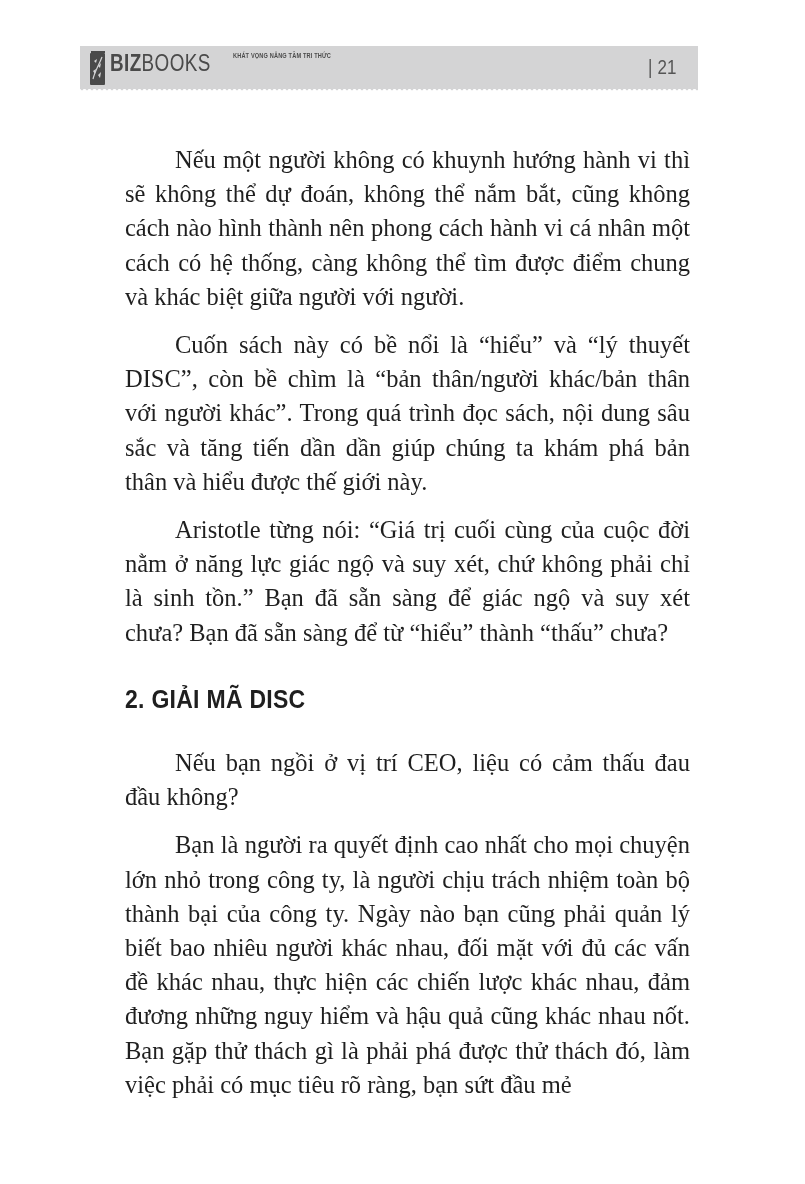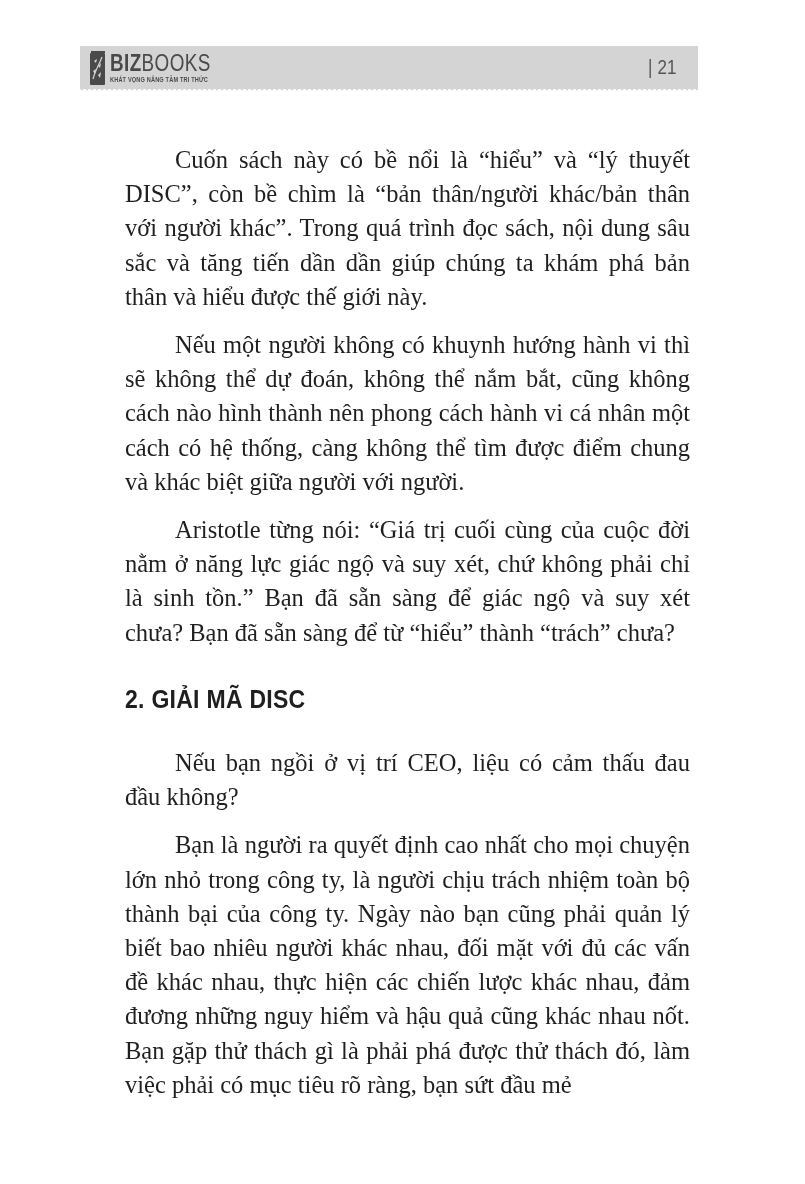--- a/index.html
+++ b/index.html
@@ -7,21 +7,21 @@
   .header-bar {
     position: absolute; left: 80px; top: 46px; width: 618px; height: 43px;
     background: #d4d4d5;
   }
   .header-bar::after {
     content: ""; position: absolute; left: 0; right: 0; bottom: -3px; height: 3px;
     background: radial-gradient(circle at 2px 0px, #d4d4d5 1.5px, transparent 1.6px) 0 0 / 5px 3px repeat-x;
   }
   .logo { position: absolute; left: 10px; top: 5px; display: flex; align-items: flex-start; }
   .logo-icon { width: 15px; height: 34px; margin-right: 5px; }
-  .logo-text { display: flex; flex-direction: column; }
+  .logo-text { display: flex; flex-direction: row; }
   .brand { font-family: "Liberation Sans", sans-serif; font-size: 23px; line-height: 24px; color: #4a4a4a; letter-spacing: 0.5px; transform: scaleX(0.82); transform-origin: left; white-space: nowrap; }
   .brand b { font-weight: 700; }
   .brand span { font-weight: 400; }
   .tagline { font-family: "Liberation Sans", sans-serif; font-size: 7px; font-weight: 700; color: #4a4a4a; letter-spacing: 0.2px; transform: scaleX(0.8); transform-origin: left; white-space: nowrap; margin-top: 1px; }
   .page-num { position: absolute; right: 22px; top: 10px; font-family: "Liberation Sans", sans-serif; font-size: 20px; color: #555; transform: scaleX(0.85); transform-origin: right; }
   .page-num .sep { font-weight: 300; margin-right: 6px; }
 
   .content { position: absolute; left: 125px; top: 143px; width: 565px; font-family: "Liberation Serif", serif; font-size: 24.5px; line-height: 34.2px; color: #1f1f1f; }
   .content p { margin: 0 0 14px 0; text-indent: 50px; text-align: justify; }
   .heading { font-family: "Liberation Sans", sans-serif; font-weight: 700; font-size: 25px; color: #1f1f1f; margin: 32px 0 30px 0; letter-spacing: 0.3px; transform: scaleX(0.92); transform-origin: left; }
@@ -39,19 +39,19 @@
     </svg>
     <div class="logo-text">
       <div class="brand"><b>BIZ</b><span>BOOKS</span></div>
       <div class="tagline">KHÁT VỌNG NÂNG TẦM TRI THỨC</div>
     </div>
   </div>
   <div class="page-num"><span class="sep">|</span><span>21</span></div>
 </div>
 
 <div class="content">
+  <p>Nếu một người không có khuynh hướng hành vi thì sẽ không thể dự đoán, không thể nắm bắt, cũng không cách nào hình thành nên phong cách hành vi cá nhân một cách có hệ thống, càng không thể tìm được điểm chung và khác biệt giữa người với người.</p>
   <p>Cuốn sách này có bề nổi là “hiểu” và “lý thuyết DISC”, còn bề chìm là “bản thân/người khác/bản thân với người khác”. Trong quá trình đọc sách, nội dung sâu sắc và tăng tiến dần dần giúp chúng ta khám phá bản thân và hiểu được thế giới này.</p>
-  <p>Nếu một người không có khuynh hướng hành vi thì sẽ không thể dự đoán, không thể nắm bắt, cũng không cách nào hình thành nên phong cách hành vi cá nhân một cách có hệ thống, càng không thể tìm được điểm chung và khác biệt giữa người với người.</p>
-  <p>Aristotle từng nói: “Giá trị cuối cùng của cuộc đời nằm ở năng lực giác ngộ và suy xét, chứ không phải chỉ là sinh tồn.” Bạn đã sẵn sàng để giác ngộ và suy xét chưa? Bạn đã sẵn sàng để từ “hiểu” thành “trách” chưa?</p>
+  <p>Aristotle từng nói: “Giá trị cuối cùng của cuộc đời nằm ở năng lực giác ngộ và suy xét, chứ không phải chỉ là sinh tồn.” Bạn đã sẵn sàng để giác ngộ và suy xét chưa? Bạn đã sẵn sàng để từ “hiểu” thành “thấu” chưa?</p>
   <div class="heading">2. GIẢI MÃ DISC</div>
   <p>Nếu bạn ngồi ở vị trí CEO, liệu có cảm thấu đau đầu không?</p>
   <p>Bạn là người ra quyết định cao nhất cho mọi chuyện lớn nhỏ trong công ty, là người chịu trách nhiệm toàn bộ thành bại của công ty. Ngày nào bạn cũng phải quản lý biết bao nhiêu người khác nhau, đối mặt với đủ các vấn đề khác nhau, thực hiện các chiến lược khác nhau, đảm đương những nguy hiểm và hậu quả cũng khác nhau nốt. Bạn gặp thử thách gì là phải phá được thử thách đó, làm việc phải có mục tiêu rõ ràng, bạn sứt đầu mẻ</p>
 </div>
 
 </body></html>

